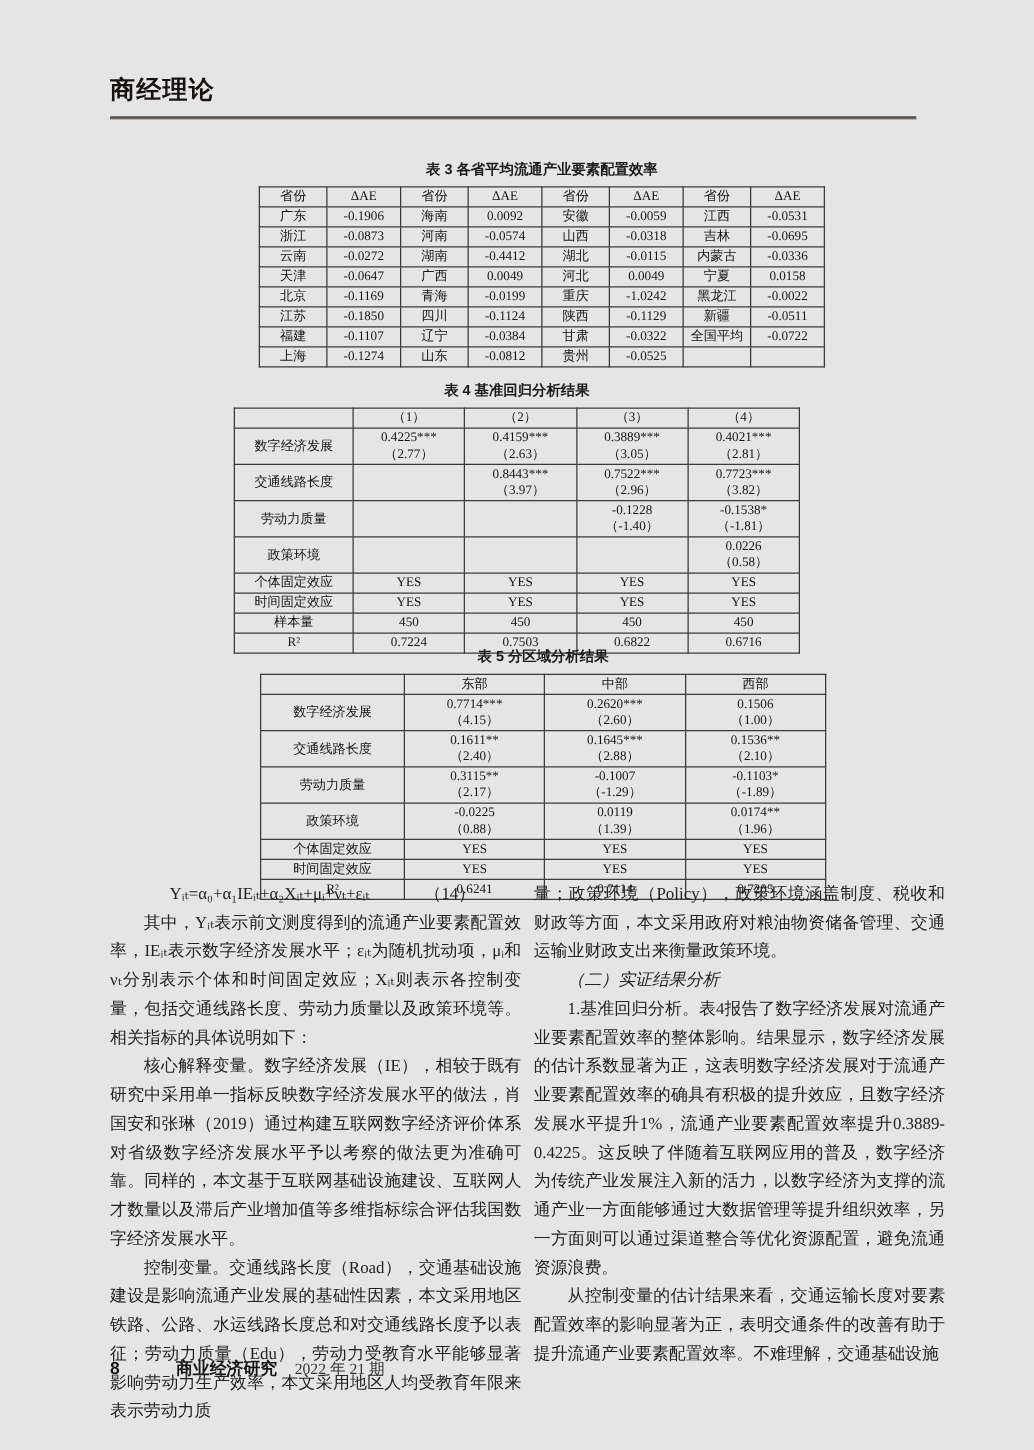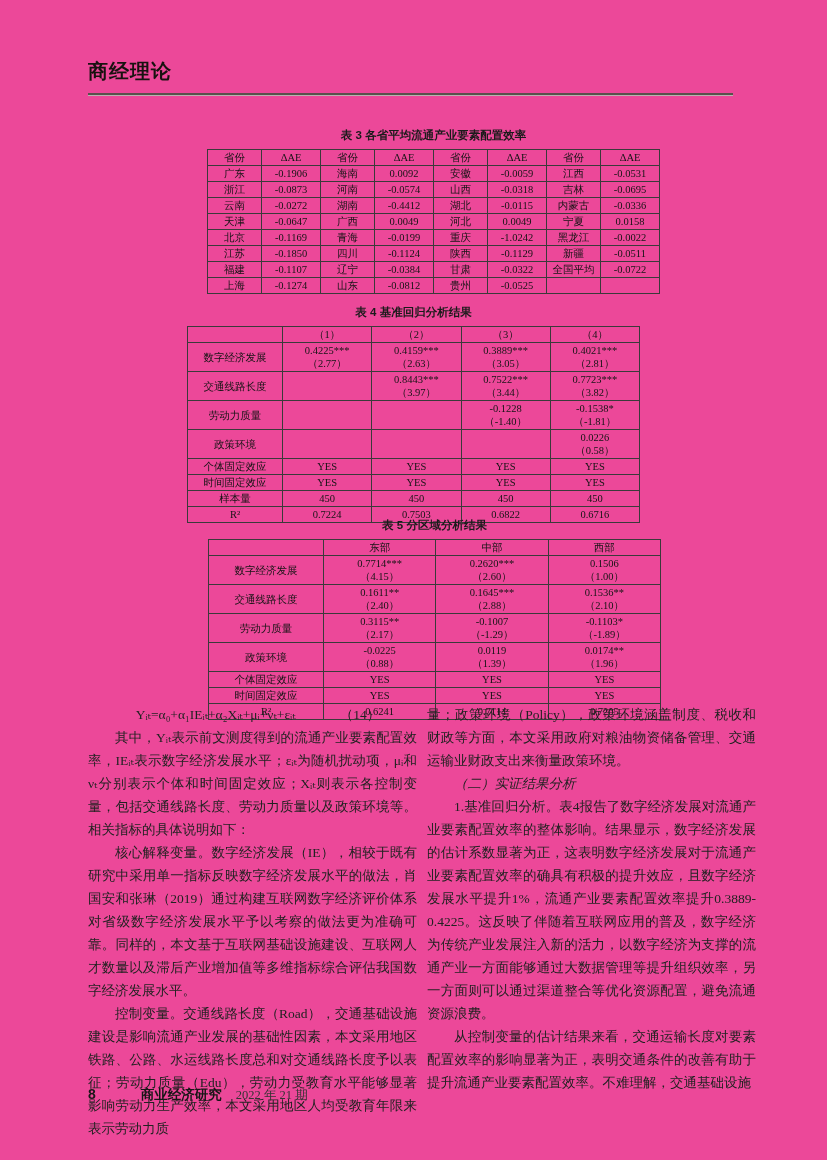--- a/index.html
+++ b/index.html
@@ -1,19 +1,19 @@
 <!DOCTYPE html>
 <html><head>
 <meta charset="utf-8">
 <style>
   html,body{margin:0;padding:0;background:#ffffff;}
   #page{
     position:relative;
     width:827px;height:1160px;
-    background:#ec4899;
+    background:#e5e5e5;
     font-family:"Liberation Serif","DejaVu Serif",serif;
     color:#1c1c1c;
     overflow:hidden;
   }
   
   #section-header{
     position:absolute;left:88px;top:58px;
     font-family:"Liberation Sans","DejaVu Sans",sans-serif;
     font-weight:bold;font-size:20px;letter-spacing:1px;color:#181210;
   }
@@ -224,21 +224,21 @@
           </tr>
           <tr>
             <td>交通线路长度</td>
             <td></td>
             <td>
               <div class="cell-line">0.8443***</div>
               <div class="cell-line">（3.97）</div>
             </td>
             <td>
               <div class="cell-line">0.7522***</div>
-              <div class="cell-line">（3.44）</div>
+              <div class="cell-line">（2.96）</div>
             </td>
             <td>
               <div class="cell-line">0.7723***</div>
               <div class="cell-line">（3.82）</div>
             </td>
           </tr>
           <tr>
             <td>劳动力质量</td>
             <td></td>
             <td></td>

